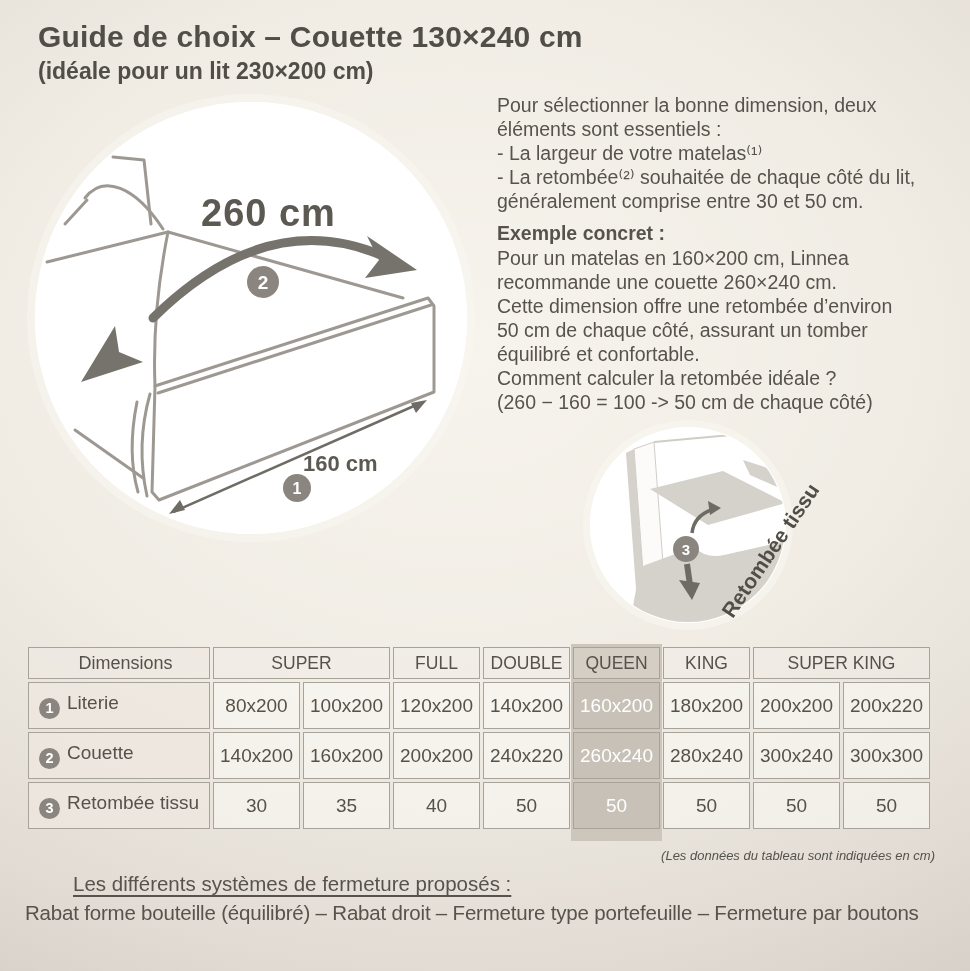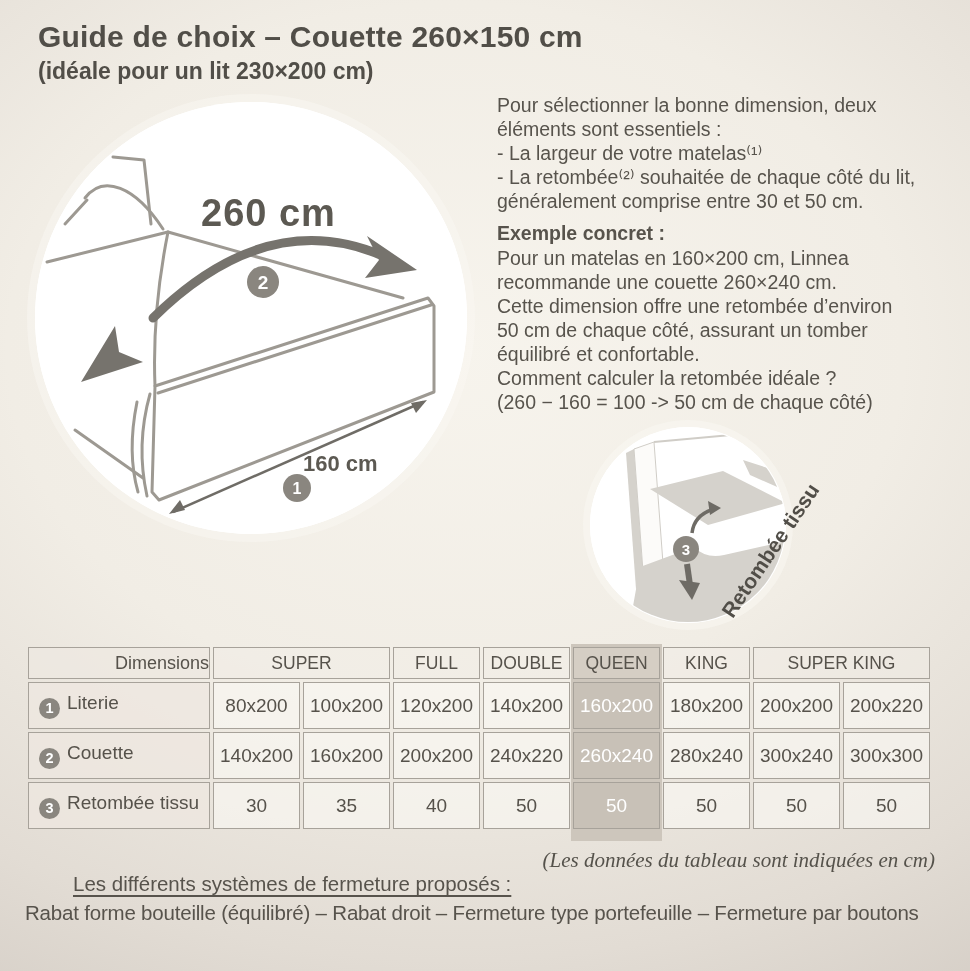--- a/index.html
+++ b/index.html
@@ -21,44 +21,44 @@
     background:#fff; box-shadow:0 0 0 8px rgba(250,248,243,.45); }
   .small-circle { position:absolute; left:590px; top:427px; width:196px; height:196px; border-radius:50%;
     background:#fff; box-shadow:0 0 0 7px rgba(250,248,243,.55); }
   .rot-label { position:absolute; left:737px; top:598px; height:24px; font-size:21px; font-weight:bold; color:#514e48;
     transform:rotate(-56deg); transform-origin:0 100%; white-space:nowrap; }
 
   .queen-strip { position:absolute; left:571px; top:644px; width:91px; height:197px; background:#cdc6bc; }
   .dims-table { position:absolute; left:25px; top:644px; border-collapse:separate; border-spacing:3px; }
   .dims-table th, .dims-table td { border:1px solid #a7a29a; font-weight:normal; color:#56524b; }
   .dims-table th { height:32px; font-size:17.5px; background:rgba(242,238,231,.45); text-align:center; }
-  .dims-table th.h-dim { text-align:right; padding-left:13px; font-size:18px; background:rgba(238,232,225,.7);margin-left:48px; }
+  .dims-table th.h-dim { text-align:center; padding-left:13px; font-size:18px; background:rgba(238,232,225,.7);margin-left:48px; }
   .dims-table td { height:47px; text-align:center; font-size:19px; background:rgba(250,248,243,.62); }
   .dims-table td.lab { text-align:left; padding-left:10px; background:rgba(238,232,225,.72); white-space:nowrap;margin-left:20px; }
   .dims-table th.hl { background:#d5cec4; }
   .dims-table td.hl { background:#c8c1b7; color:#fff; }
   .tbadge { display:inline-block; width:21px; height:21px; border-radius:50%; background:#8a867f; color:#fff;
     font-size:14.5px; font-weight:bold; text-align:center; line-height:21px; margin-right:7px; vertical-align:-4px; }
 
-  .table-note { position:absolute; right:35px; top:848px; font-size:21px; font-style:italic; color:#55524b;font-family:Liberation Serif, serif; }
+  .table-note { position:absolute; right:35px; top:848px; font-size:13px; font-style:italic; color:#55524b; }
   .footer-heading { position:absolute; left:25px; top:872px; font-size:20.5px; text-decoration:underline; text-underline-offset:4px;margin-left:48px; }
   .footer-options { position:absolute; left:25px; top:901px; width:935px; font-size:20.5px; letter-spacing:-0.2px; }
 
   svg { display:block; }
   .sketch { stroke:#9d9992; stroke-width:3; fill:none; stroke-linecap:round; stroke-linejoin:round; }
   .dim-big { font-size:38px; font-weight:bold; fill:#5c5952; letter-spacing:1px; }
   .dim-small { font-size:22px; font-weight:bold; fill:#5c5952; }
   .badge-txt { fill:#fff; font-weight:bold; text-anchor:middle; }
 </style>
 </head>
 <body>
 
 <div class="page">
 
-  <div class="title">Guide de choix – Couette 260×150 cm</div>
+  <div class="title">Guide de choix – Couette 130×240 cm</div>
   <div class="subtitle">(idéale pour un lit 230×200 cm)</div>
 
   <div class="intro">Pour sélectionner la bonne dimension, deux
 éléments sont essentiels :
 - La largeur de votre matelas⁽¹⁾
 - La retombée⁽²⁾ souhaitée de chaque côté du lit,
 généralement comprise entre 30 et 50 cm.</div>
   <div class="example-heading">Exemple concret :</div>
   <div class="example-body">Pour un matelas en 160×200 cm, Linnea
 recommande une couette 260×240 cm.

